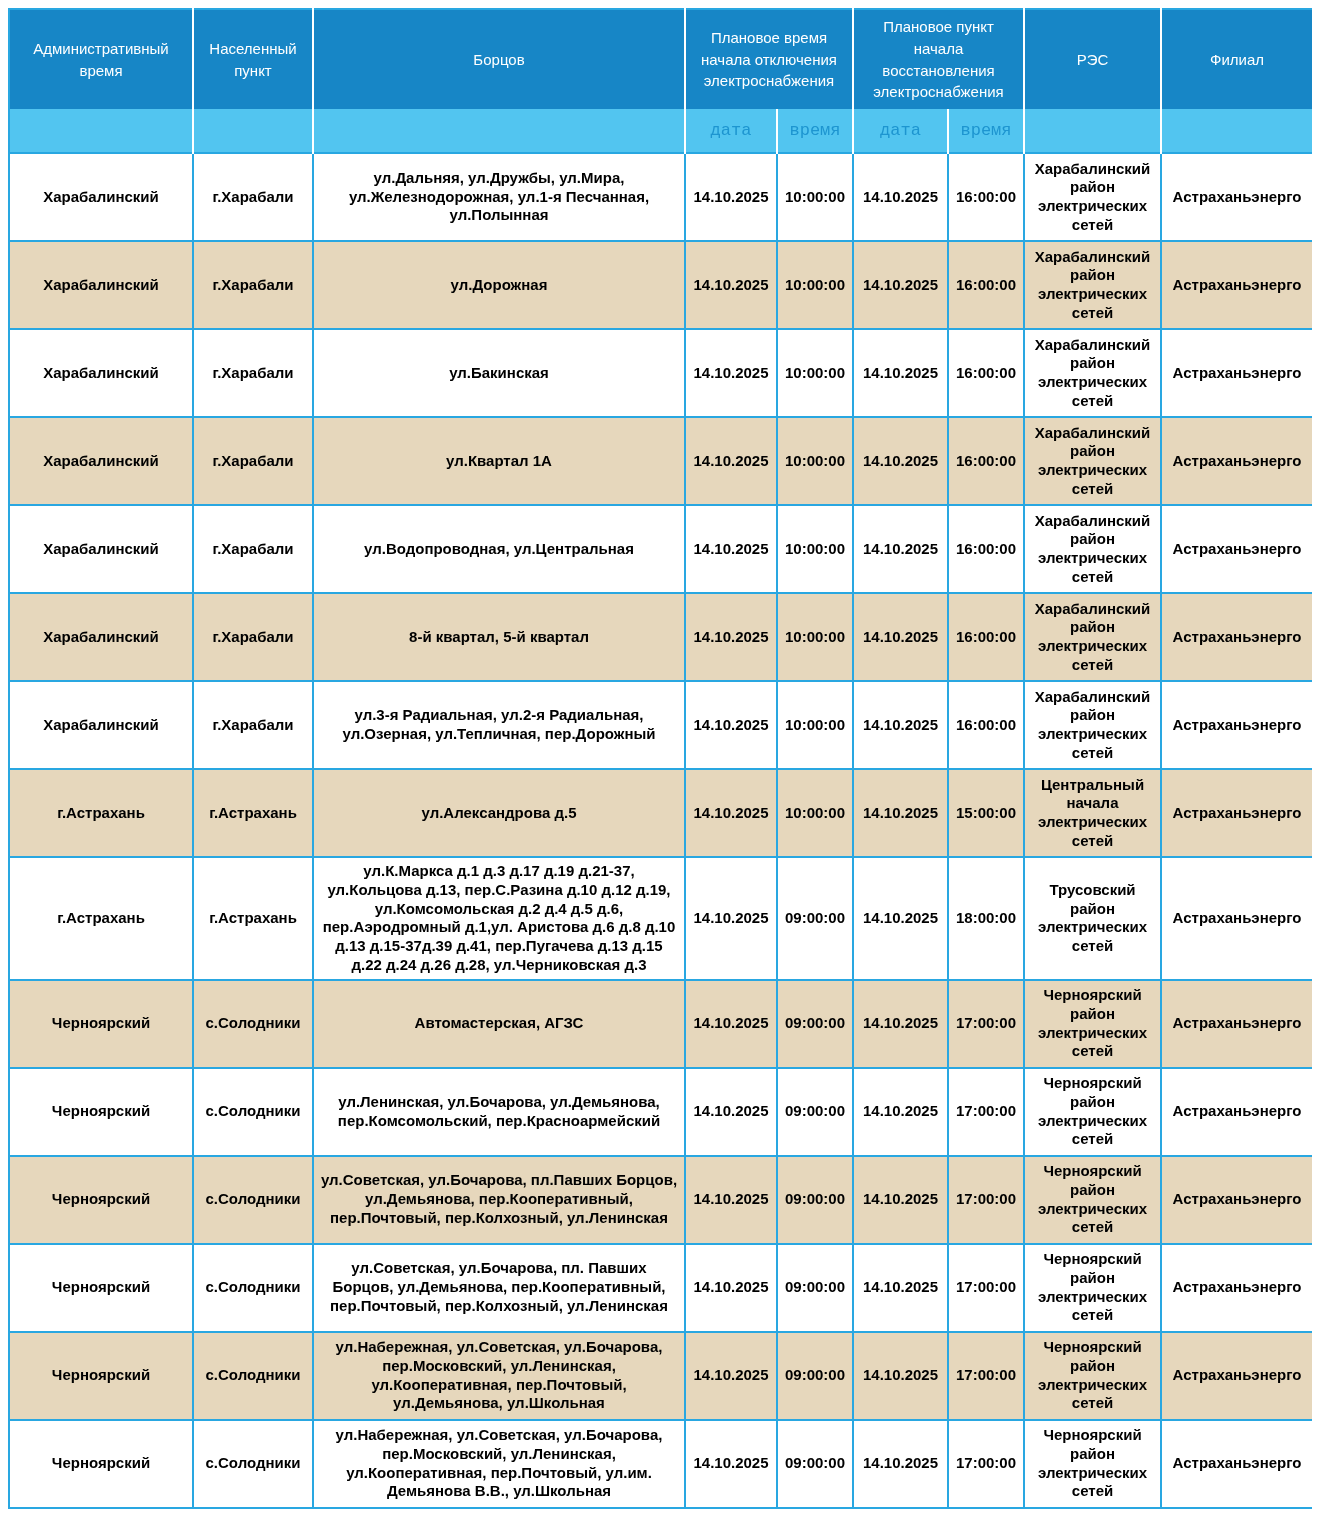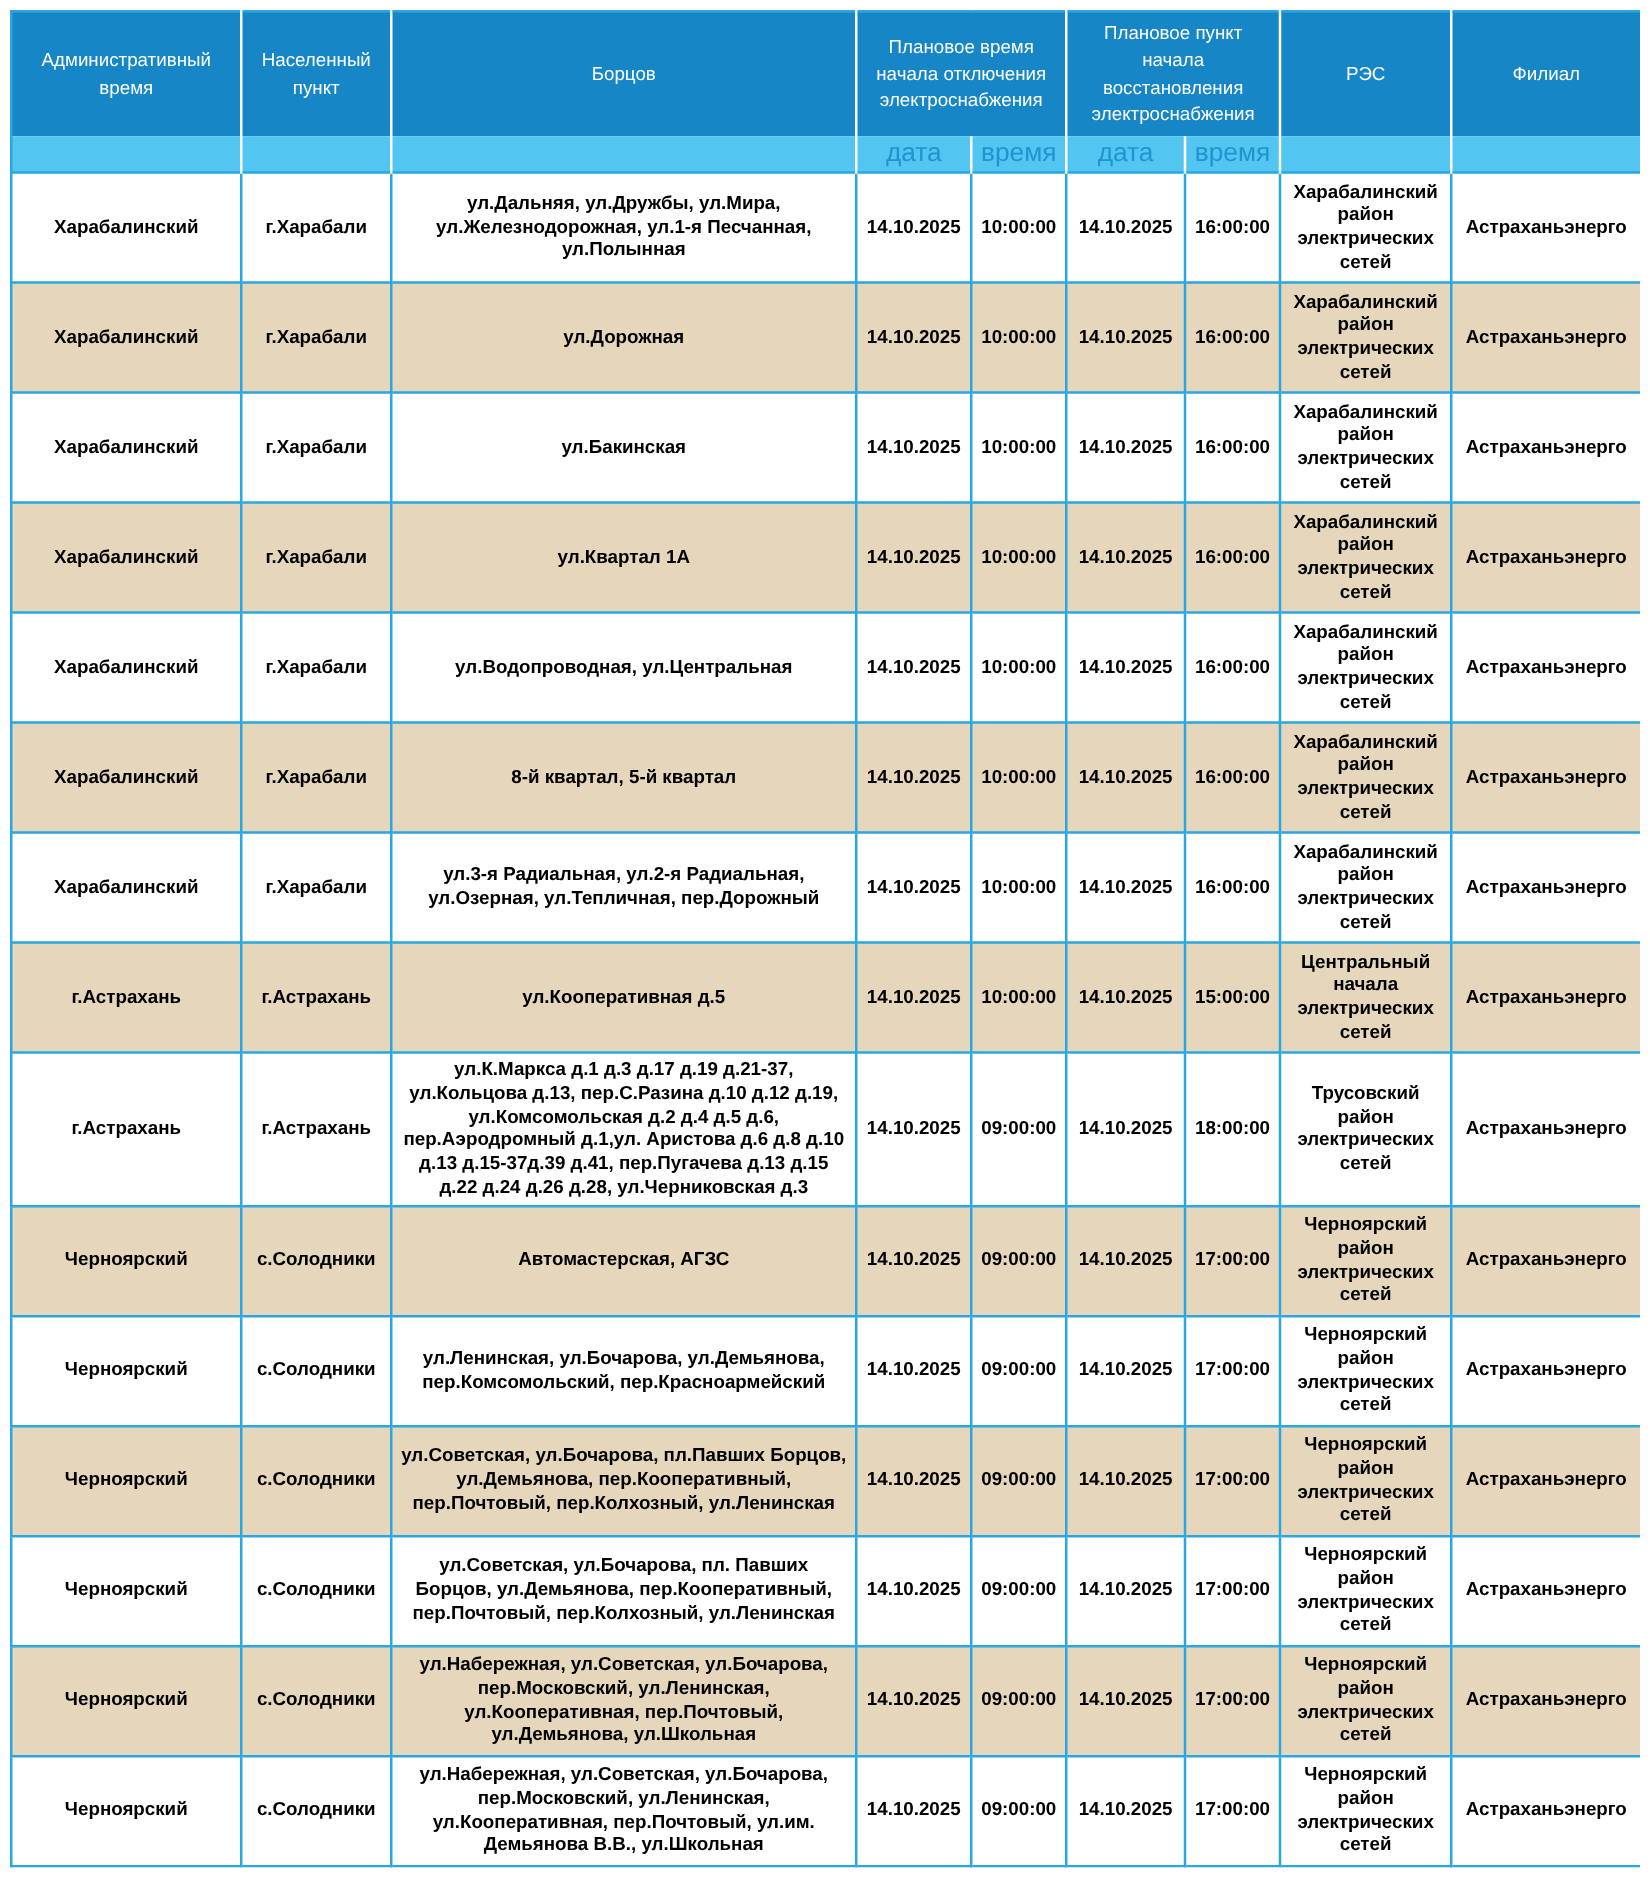--- a/index.html
+++ b/index.html
@@ -45,27 +45,28 @@
     height:90px;
     border:0 none;
     border-left:2px solid #ffffff;
   }
   thead .h1 th:first-child{border-left:0 none;}
 
   thead .h2 td{
     background:var(--subheader-bg);
     color:var(--subheader-text);
     font-weight:400;
-    font-size:21px;
+    font-size:17px;
     text-align:center;
     vertical-align:middle;
-    height:28px;
+    height:44px;
     border:0 none;
     border-left:2px solid #ffffff;
     padding:2px 4px;
+    font-family:Liberation Mono, monospace;
   }
   thead .h2 td:first-child{border-left:0 none;}
 
   tbody tr{height:88px;}
   tbody td{
     border:2px solid var(--border);
     background:var(--row-bg);
     color:var(--text);
     font-size:15px;
     font-weight:700;
@@ -188,21 +189,21 @@
         <td>14.10.2025</td>
         <td>10:00:00</td>
         <td>14.10.2025</td>
         <td>16:00:00</td>
         <td>Харабалинский район электрических сетей</td>
         <td>Астраханьэнерго</td>
       </tr>
       <tr>
         <td>г.Астрахань</td>
         <td>г.Астрахань</td>
-        <td>ул.Кооперативная д.5</td>
+        <td>ул.Александрова д.5</td>
         <td>14.10.2025</td>
         <td>10:00:00</td>
         <td>14.10.2025</td>
         <td>15:00:00</td>
         <td>Центральный начала электрических сетей</td>
         <td>Астраханьэнерго</td>
       </tr>
       <tr>
         <td>г.Астрахань</td>
         <td>г.Астрахань</td>

